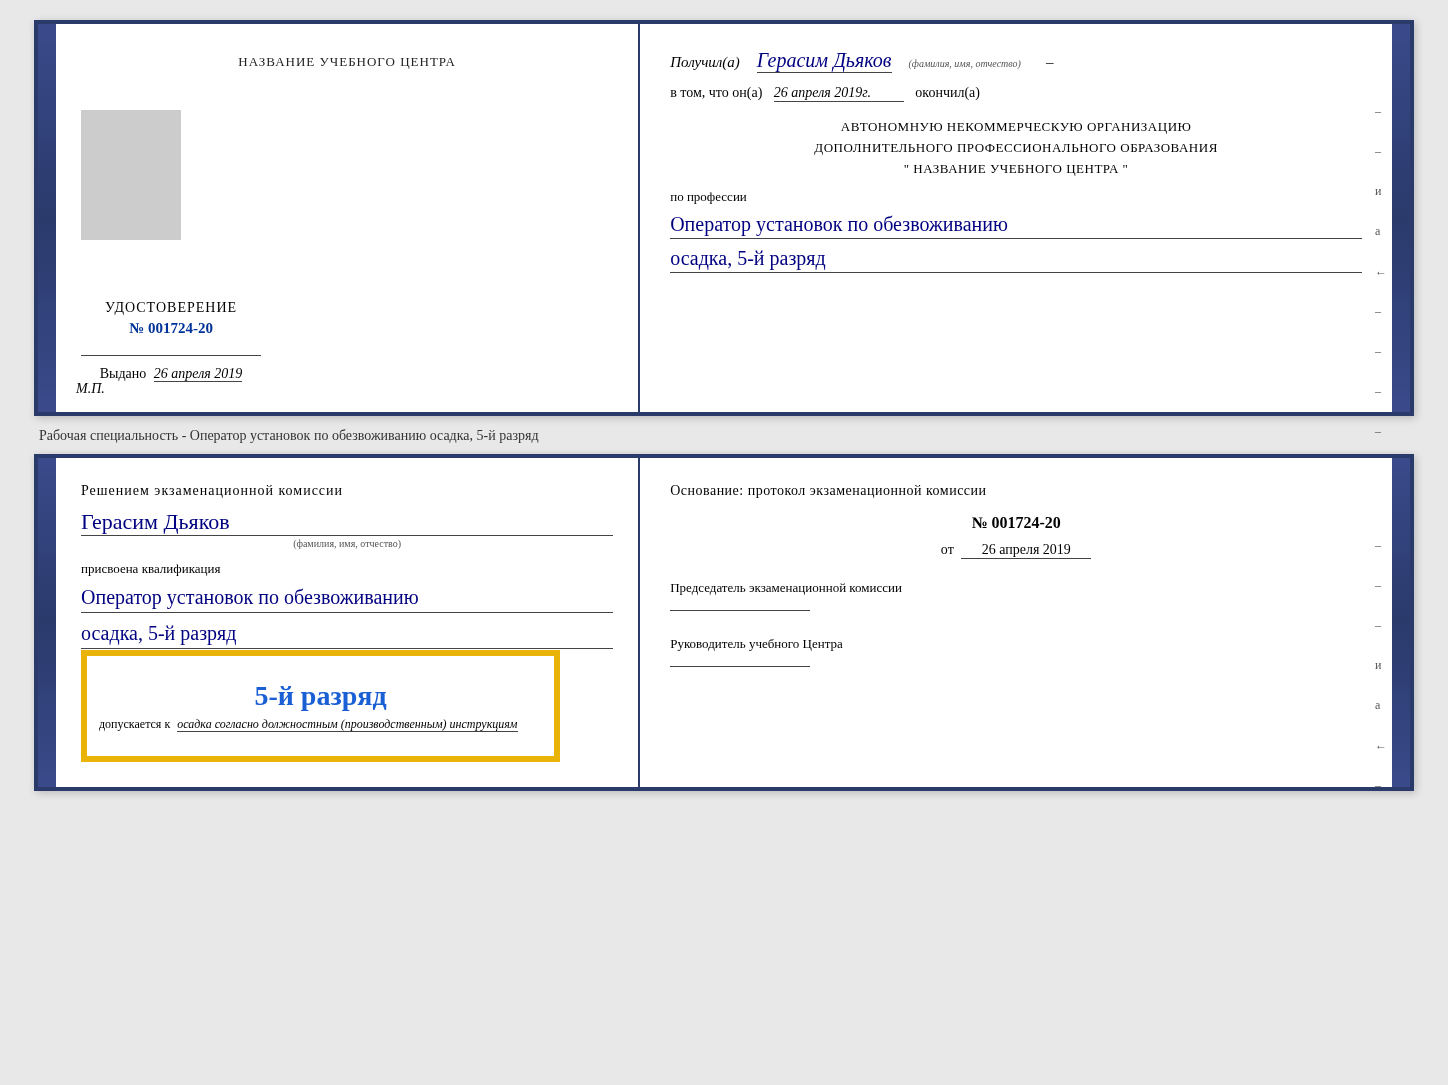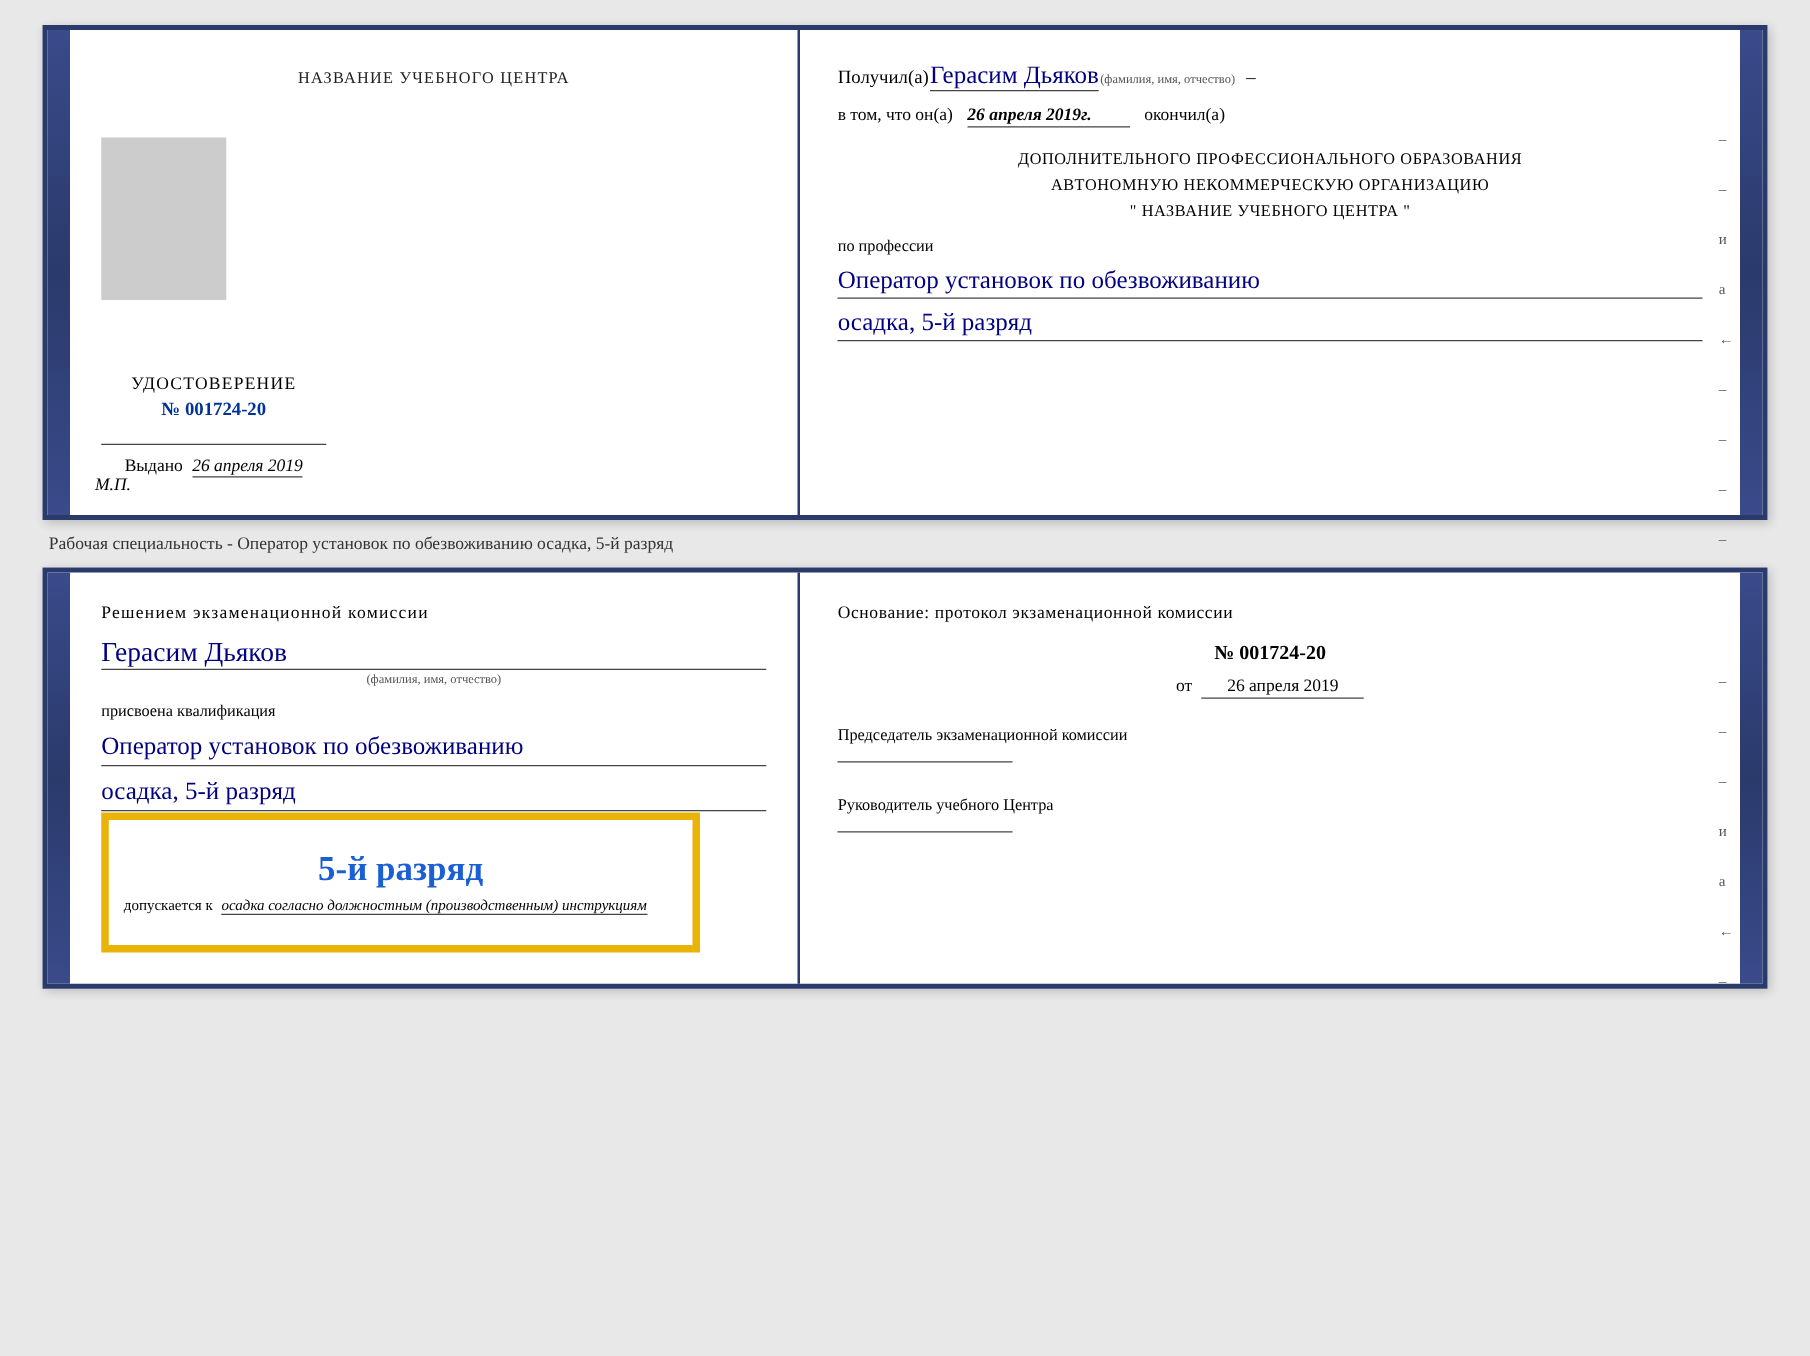--- a/index.html
+++ b/index.html
@@ -109,21 +109,22 @@
       font-size: 14px;
       font-style: italic;
     }
 
     
     .poluchil-row {
       font-size: 15px;
       margin-bottom: 5px;
       display: flex;
       align-items: baseline;
-      gap: 1px;
+      gap: 17px;
+      font-style: italic;
     }
 
     .handwritten {
       font-family: 'Segoe Script', 'Brush Script MT', cursive;
       font-size: 20px;
       color: #000080;
       border-bottom: 1px solid #444;
       display: inline-block;
     }
 
@@ -135,21 +136,20 @@
     .vtom-row {
       font-size: 14px;
       margin: 12px 0 5px 0;
     }
 
     .vtom-date {
       font-style: italic;
       border-bottom: 1px solid #444;
       display: inline-block;
       min-width: 140px;
-      font-weight: bold;
     }
 
     .block-text {
       font-size: 13px;
       text-align: center;
       margin: 15px 0 5px 0;
       line-height: 1.6;
       text-transform: uppercase;
       letter-spacing: 0.5px;
     }
@@ -356,22 +356,22 @@
         <span style="margin-left:8px;">–</span>
       </div>
 
       <div class="vtom-row">
         <span>в том, что он(а)</span>
         <span class="vtom-date" style="font-style:italic; margin: 0 8px; border-bottom:1px solid #444; display:inline-block; min-width:130px;">26 апреля 2019г.</span>
         <span>окончил(а)</span>
       </div>
 
       <div class="block-text">
+        <div>АВТОНОМНУЮ НЕКОММЕРЧЕСКУЮ ОРГАНИЗАЦИЮ</div>
         <div>ДОПОЛНИТЕЛЬНОГО ПРОФЕССИОНАЛЬНОГО ОБРАЗОВАНИЯ</div>
-        <div>АВТОНОМНУЮ НЕКОММЕРЧЕСКУЮ ОРГАНИЗАЦИЮ</div>
         <div class="quotes-block">"  НАЗВАНИЕ УЧЕБНОГО ЦЕНТРА  "</div>
       </div>
 
       <div class="po-professii-label">по профессии</div>
       <span class="profession-handwritten">Оператор установок по обезвоживанию</span>
       <span class="profession-handwritten">осадка, 5-й разряд</span>
 
       <div class="right-margin-marks">
         <span>–</span>
         <span>–</span>

